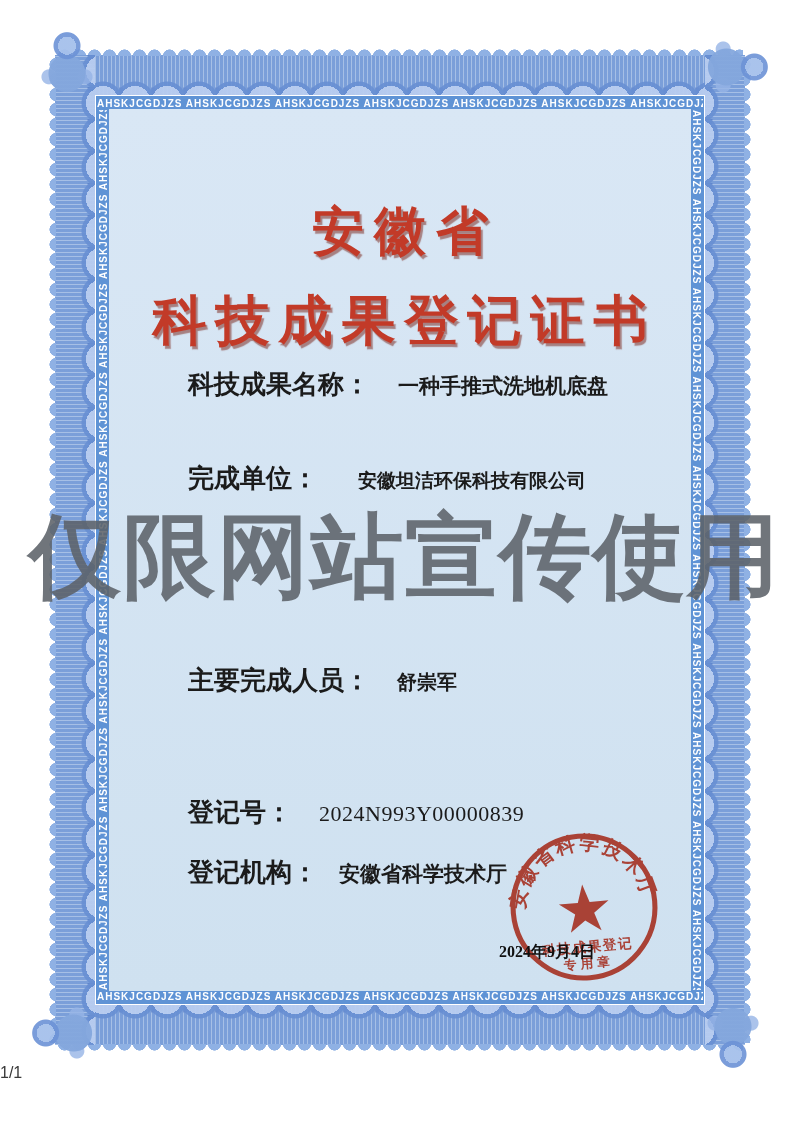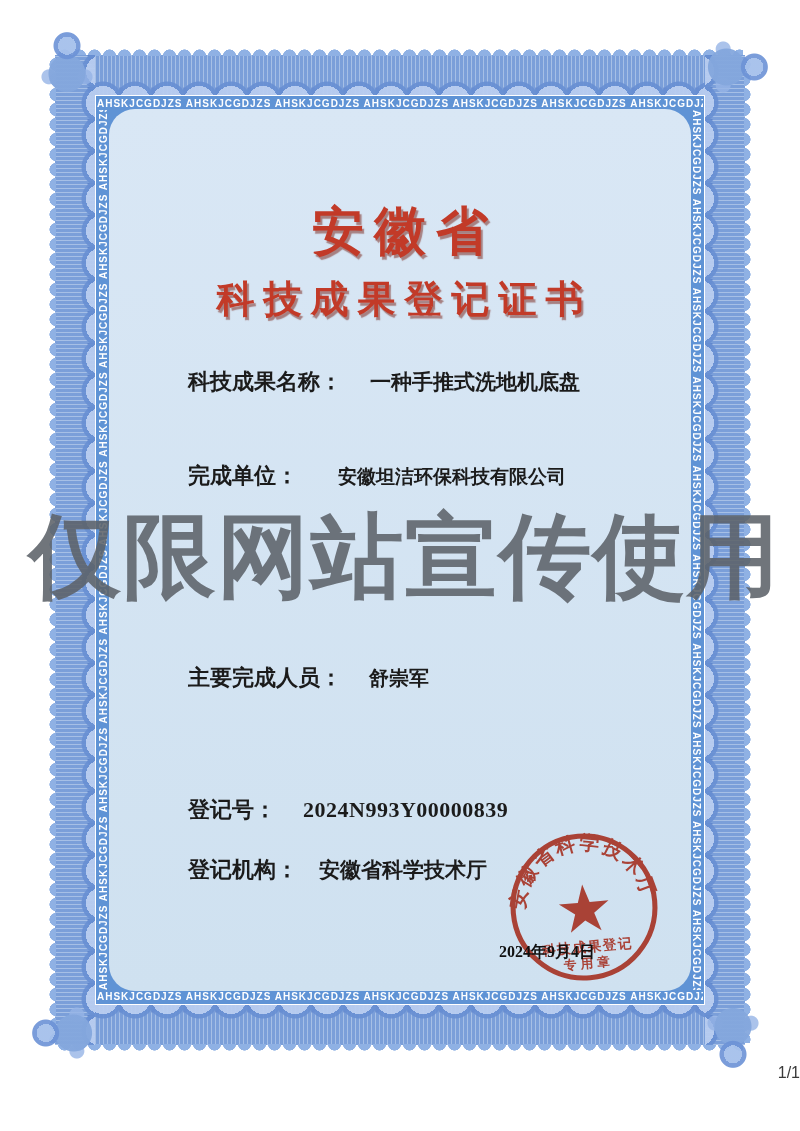--- a/index.html
+++ b/index.html
@@ -61,54 +61,54 @@
     font-family:"Liberation Sans","DejaVu Sans",sans-serif; font-size:10px; font-weight:700;
     letter-spacing:1px; white-space:nowrap; }
   .band-strip-top    { left:42px; right:42px; top:42px;    height:13px; line-height:13px; }
   .band-strip-bottom { left:42px; right:42px; bottom:42px; height:13px; line-height:13px; }
   .band-strip-left   { left:42px; top:55px; bottom:55px; width:13px;
     writing-mode:vertical-rl; transform:rotate(180deg); line-height:13px; }
   .band-strip-right  { right:42px; top:55px; bottom:55px; width:13px;
     writing-mode:vertical-rl; line-height:13px; }
 
   
-  .field { position:absolute; inset:54px; background:linear-gradient(#d9e7f5,#cfe1f0);border-radius:26px; }
+  .field { position:absolute; inset:54px; background:linear-gradient(#d9e7f5,#cfe1f0); }
 
   
   .title1 { position:absolute; left:0; right:0; top:88px; text-align:center;
     font-size:52px; font-weight:bold; letter-spacing:10px; padding-left:10px;
     color:#c23a28; text-shadow:2px 3px 1px rgba(118,28,16,.5); }
-  .title2 { position:absolute; left:0; right:0; top:165px; text-align:center;
-    font-size:38px; font-weight:bold; letter-spacing:9px; padding-left:9px;
+  .title2 { position:absolute; left:0; right:0; top:176px; text-align:center;
+    font-size:54px; font-weight:bold; letter-spacing:9px; padding-left:9px;
     color:#c23a28; text-shadow:2px 3px 1px rgba(118,28,16,.5); }
 
   .row { position:absolute; left:79px; white-space:nowrap; color:#1b1b1b; }
-  .row .lbl { font-weight:bold; font-size:22px; }
+  .row .lbl { font-weight:bold; font-size:26px; }
   .row .val { font-weight:bold; }
   .row-name   { top:258px; } .row-name .val   { margin-left:28px; font-size:21px; }
   .row-unit   { top:352px; } .row-unit .val   { margin-left:40px; font-size:19px; }
   .row-people { top:554px; } .row-people .val { margin-left:27px; font-size:20px; }
   .row-regno  { top:686px; } .row-regno .val  { margin-left:27px; font-size:22px;
-    font-family:"Liberation Serif","DejaVu Serif",serif; font-weight:700; letter-spacing:.5px; }
+    font-family:"Liberation Serif","DejaVu Serif",serif; font-weight:400; letter-spacing:.5px; }
   .row-agency { top:730px;margin-top:16px; } .row-agency .val { margin-left:21px; font-size:21px; }
 
   
   .watermark { position:absolute; left:5px; width:100%; top:508px; text-align:center;
     font-family:"Liberation Sans","DejaVu Sans",sans-serif; font-weight:600;
     font-size:92px; letter-spacing:2px; line-height:1.05; color:rgba(92,98,105,.88);
     z-index:40; pointer-events:none; }
 
   
   .seal { position:absolute; left:399px; top:722px; width:152px; height:152px;
     transform:rotate(-5deg); opacity:.92; mix-blend-mode:multiply; z-index:10; }
   .seal-date { position:absolute; left:390px; top:833px; z-index:20;
     font-size:16px; font-weight:600; color:#101010;
     font-family:"Liberation Serif","DejaVu Serif",serif; }
 
-  .page-indicator { position:absolute; left:0; width:100%; top:1064px; text-align:right;
+  .page-indicator { position:absolute; left:0; width:100%; top:1064px; text-align:left;
     font-family:"Liberation Sans","DejaVu Sans",sans-serif; font-size:16px; color:#3a3a3a; }
 </style>
 </head>
 <body>
 
 <div class="page">
 
   <div class="frame">
 
     <div class="lace lace-h lace-top"></div>

